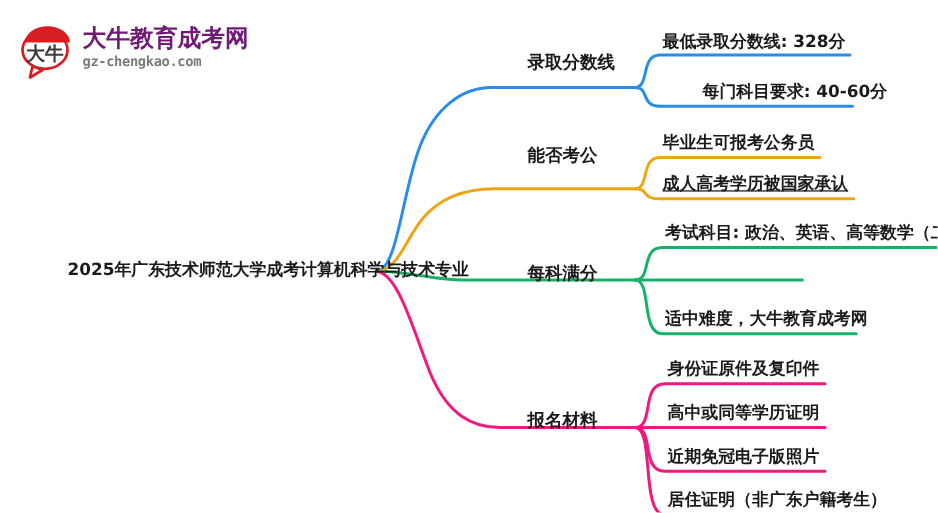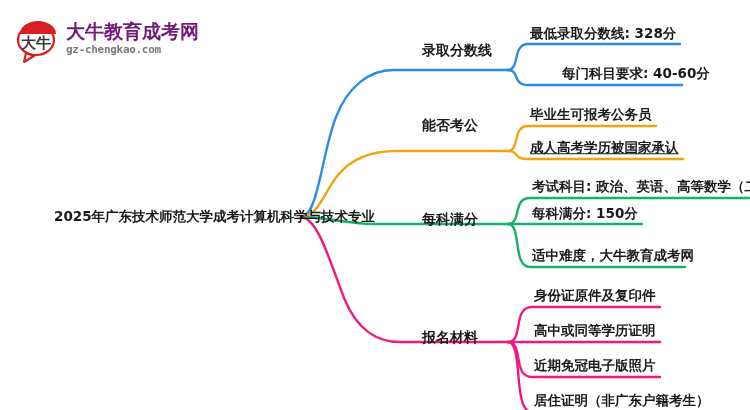--- a/index.html
+++ b/index.html
@@ -101,21 +101,20 @@
   <div class="node topic" style="left:393px;top:207px;">每科满分</div>
   <div class="node topic" style="left:393px;top:325px;">报名材料</div>
 
   <div class="node leaf" style="left:530px;top:22px;">最低录取分数线: 328分</div>
   <div class="node leaf" style="left:530px;top:62px;margin-left:32px;">每门科目要求: 40-60分</div>
 
   <div class="node leaf" style="left:530px;top:103px;">毕业生可报考公务员</div>
   <div class="node leaf" style="left:530px;top:136px;text-decoration:underline;">成人高考学历被国家承认</div>
 
   <div class="node leaf" style="left:532px;top:175px;">考试科目: 政治、英语、高等数学（二）</div>
-  <div class="node leaf" style="left:532px;top:202px;">每科满分: 150分</div>
   <div class="node leaf" style="left:532px;top:244px;">适中难度，大牛教育成考网</div>
 
   <div class="node leaf" style="left:534px;top:284px;">身份证原件及复印件</div>
   <div class="node leaf" style="left:534px;top:319px;">高中或同等学历证明</div>
   <div class="node leaf" style="left:534px;top:389px;">居住证明（非广东户籍考生）</div>
   <div class="node leaf" style="left:534px;top:354px;">近期免冠电子版照片</div>
 
 </div>
 
 </body></html>

